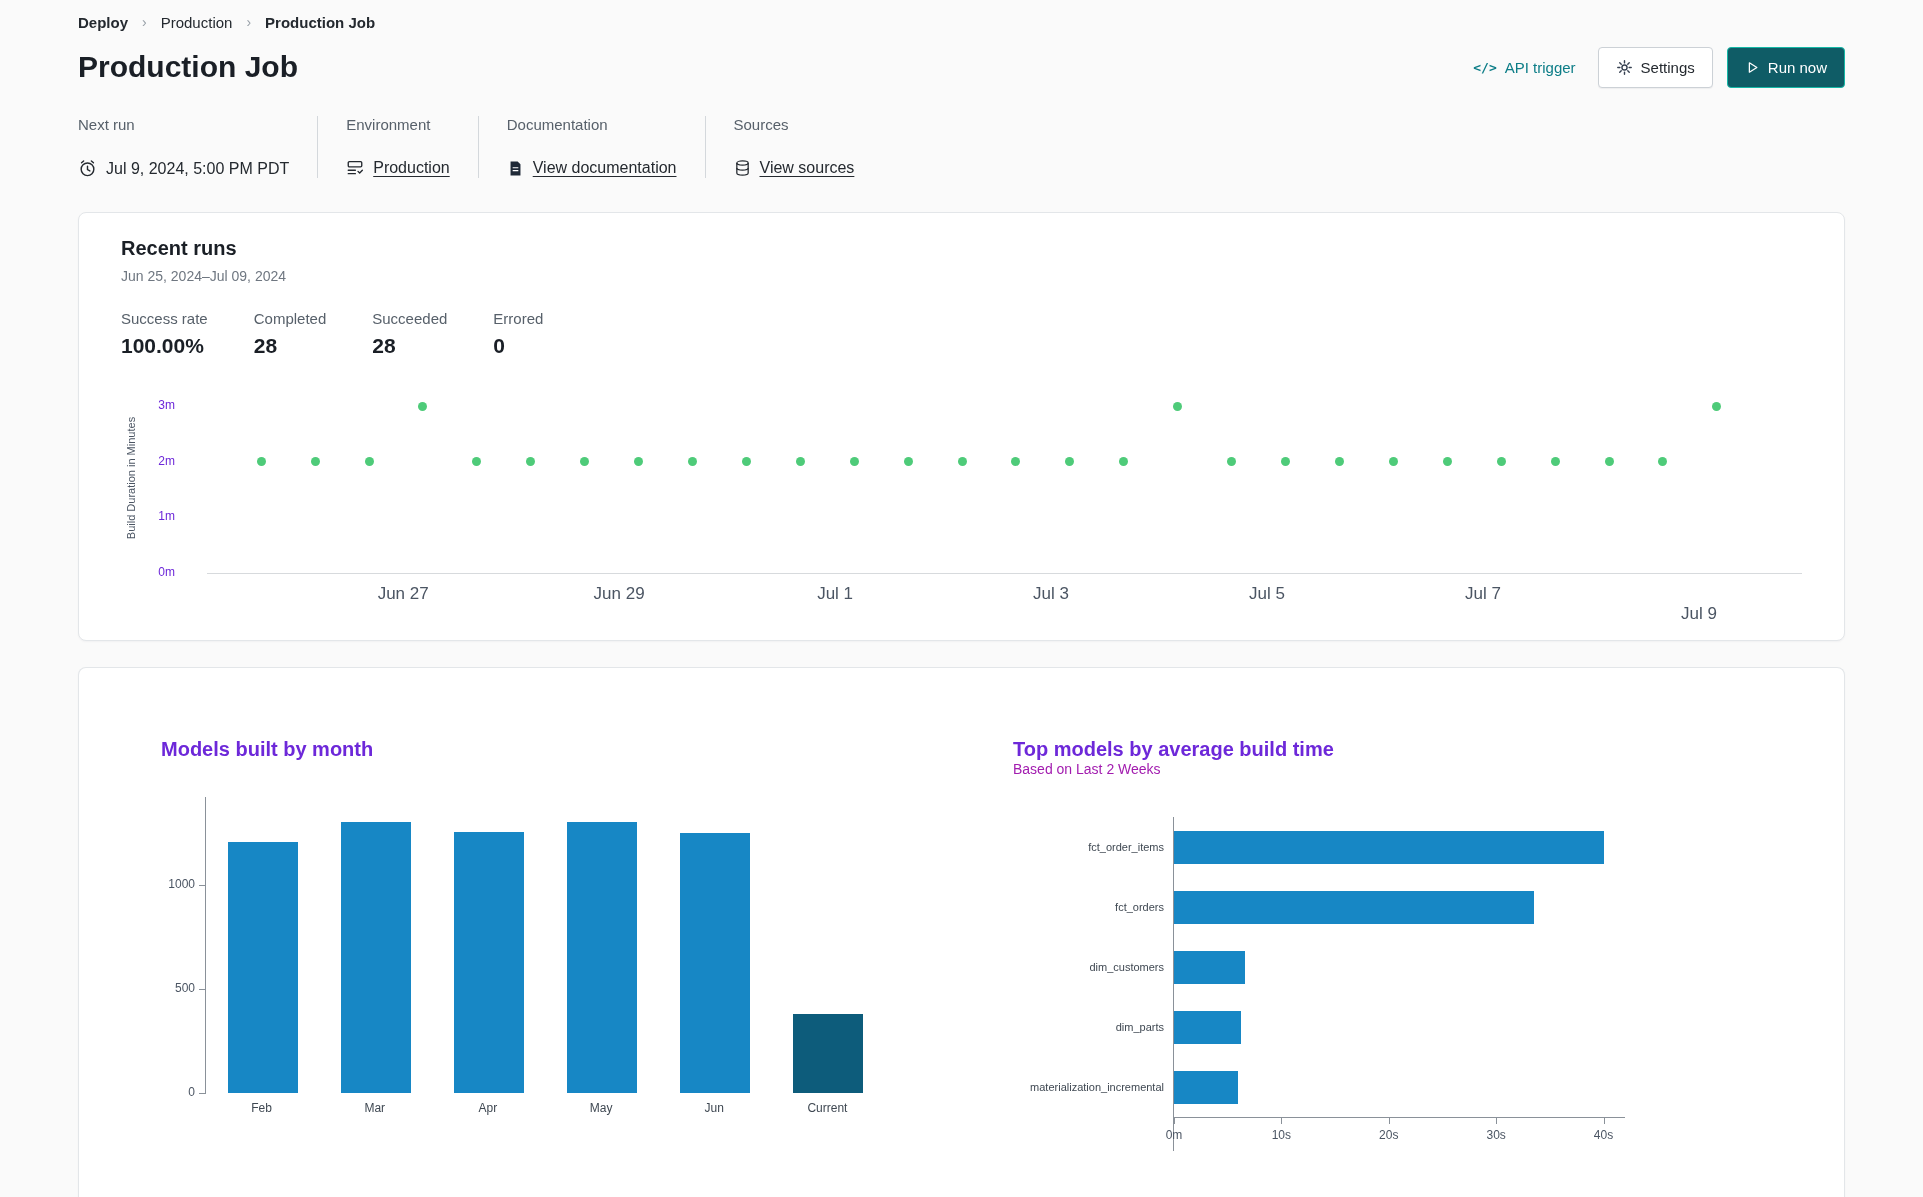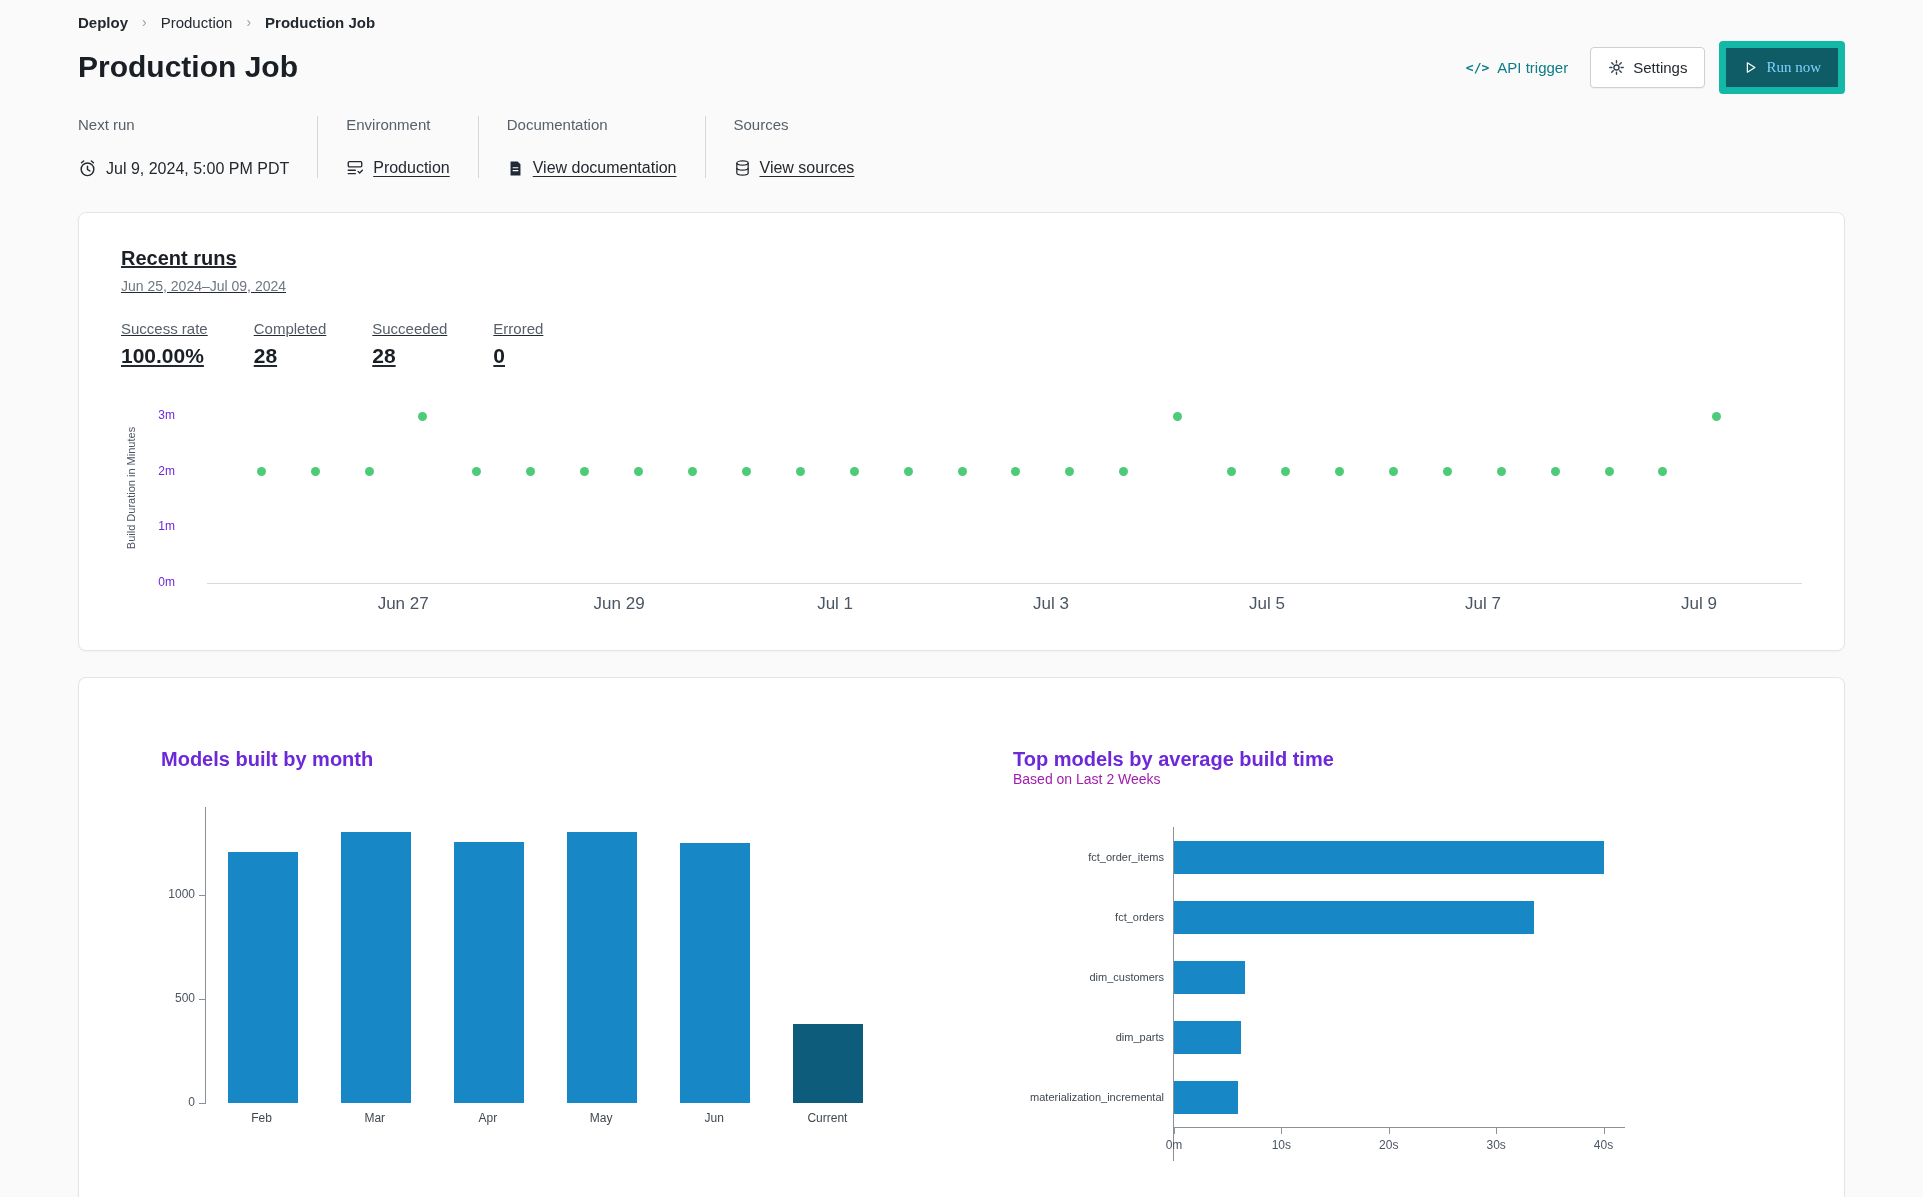--- a/index.html
+++ b/index.html
@@ -14,33 +14,33 @@
   .bc-sep{color:#98a0a8;font-size:14px;}
 
   
   .header-row{margin-top:12px;display:flex;align-items:center;justify-content:space-between;height:46px;}
   .page-title{font-size:30px;font-weight:700;color:#1a1f26;}
   .actions{display:flex;align-items:center;gap:14px;}
   .api-trigger{display:flex;align-items:center;gap:8px;color:#0c7d87;font-size:15px;cursor:pointer;margin-right:8px;}
   .api-code{font-family:"DejaVu Sans Mono",monospace;font-size:13px;font-weight:700;}
   .btn{display:flex;align-items:center;gap:8px;font-size:15px;border-radius:4px;padding:11px 17px;cursor:pointer;white-space:nowrap;}
   .btn-settings{background:#fff;border:1px solid #ccd1d6;color:#24292f;box-shadow:0 1px 1px rgba(16,24,40,.05);}
-  .btn-run{background:#0f5c66;border:7px solid #14b8a6;color:#7dd3fc;font-family:Liberation Serif, serif;}
+  .btn-run{background:#0f5c66;border:1px solid #14b8a6;color:#ffffff;}
 
   
   .meta-row{margin-top:26px;display:flex;align-items:stretch;}
   .meta-block{display:flex;flex-direction:column;gap:11px;}
   .meta-label{font-size:15px;color:#57606a;}
   .meta-value{display:flex;align-items:center;gap:9px;font-size:16px;color:#24292f;font-weight:400;margin-top:15px;}
   .meta-link{color:#24292f;text-decoration:underline;text-underline-offset:3px;cursor:pointer;}
   .meta-div{width:1px;background:#d4d8dc;margin:0 28px;}
 
   
   .card{background:#fff;border:1px solid #e3e6e9;border-radius:8px;box-shadow:0 1px 2px rgba(16,24,40,.04);}
-  .card1{margin-top:34px;padding:34px 42px 26px;text-decoration:underline;}
+  .card1{margin-top:34px;padding:24px 42px 26px;}
   .rr-title{font-size:20px;font-weight:700;color:#1a1f26;}
   .rr-range{margin-top:8px;font-size:14px;color:#6f7781;}
   .stats{margin-top:26px;display:flex;gap:46px;}
   .stat-label{font-size:15px;color:#57606a;}
   .stat-value{margin-top:7px;font-size:21px;font-weight:700;color:#1a1f26;}
 
   
   .scatter-wrap{position:relative;margin-top:26px;height:230px;}
   .sc-ylabel{position:absolute;left:-85px;top:88px;width:190px;text-align:center;transform:rotate(-90deg);font-size:11px;color:#4b5563;}
   .sc-yticks{position:absolute;left:34px;top:0;width:44px;height:190px;}
@@ -237,21 +237,21 @@
           <div class="dot" style="background: rgb(78, 203, 121); left: 1451.42px; top: 73.3235px;"></div>
           <div class="dot" style="background: rgb(78, 203, 121); left: 1505.33px; top: 17.7353px;"></div>
         </div>
       <div class="sc-xticks" id="scatter-xticks">
           <div class="sc-xtick" style="left: 196.185px;">Jun 27</div>
           <div class="sc-xtick" style="left: 412.148px;">Jun 29</div>
           <div class="sc-xtick" style="left: 628.111px;">Jul 1</div>
           <div class="sc-xtick" style="left: 844.074px;">Jul 3</div>
           <div class="sc-xtick" style="left: 1060.04px;">Jul 5</div>
           <div class="sc-xtick" style="left: 1276px;">Jul 7</div>
-          <div class="sc-xtick" style="left: 1491.96px;">Jul 9</div>
+          <div class="sc-xtick" style="left: 1491.96px; margin-top: 20px;">Jul 9</div>
         </div>
     </div>
   </section>
 
   <section class="card card2">
 
     <div class="charts-row">
 
       <div class="chart-block left">
         <h3 class="chart-title">Models built by month</h3>

